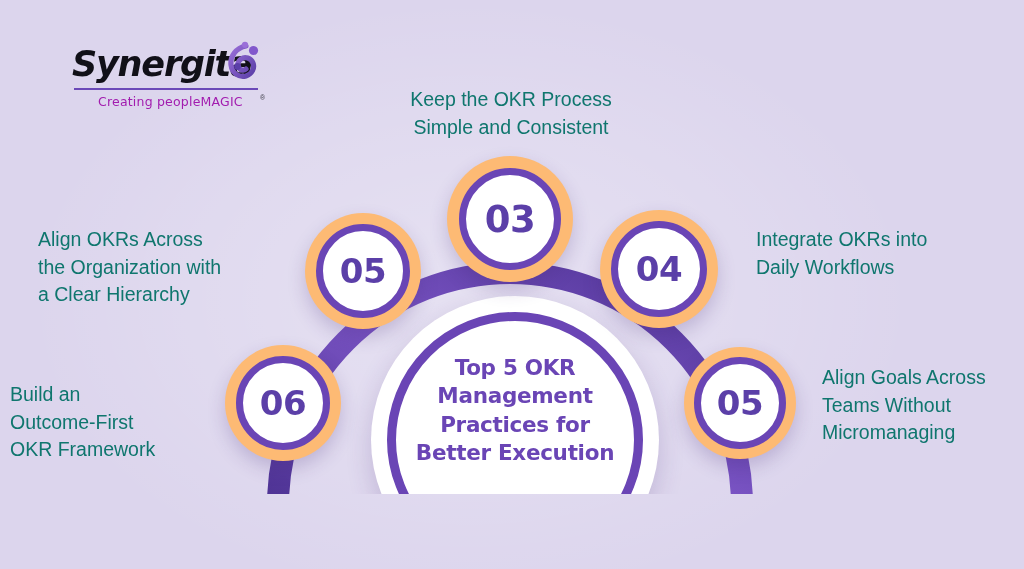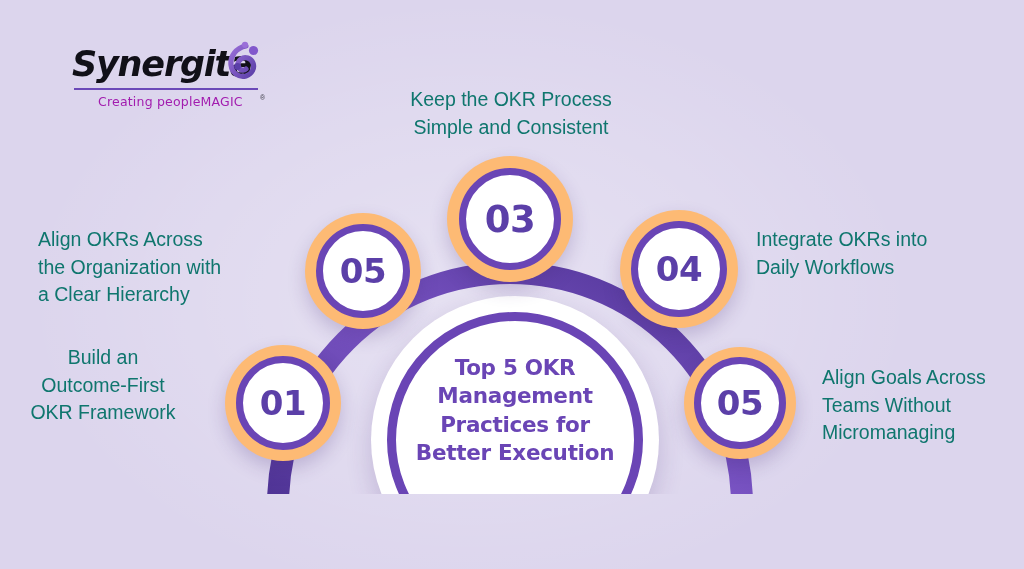--- a/index.html
+++ b/index.html
@@ -153,21 +153,21 @@
 
   
   .label {
     position: absolute;
     font-family: "Liberation Sans", sans-serif;
     font-size: 19.5px;
     line-height: 1.42;
     color: #0f766e;
     white-space: pre-line;
   }
-  #label-01 { left: 10px;  top: 344px; width: 186px; text-align: center; }
+  #label-01 { left: 10px;  top: 381px; width: 186px; text-align: left; }
   #label-02 { left: 38px;  top: 226px; width: 242px; text-align: left; }
   #label-03 { left: 380px; top: 86px;  width: 262px; text-align: center; }
   #label-04 { left: 756px; top: 226px; width: 240px; text-align: left; }
   #label-05 { left: 822px; top: 364px; width: 210px; text-align: left; }
 </style>
 </head>
 <body>
 
 <div id="canvas">
 
@@ -199,37 +199,37 @@
     <div id="hub">
       <div id="hub-ring"></div>
       <div id="hub-text">Top 5 OKR
 Management
 Practices for
 Better Execution</div>
     </div>
 
     <div class="badge" style="left:225px; top:345px; width:116px; height:116px;">
       <div class="badge-ring" style="width:94px; height:94px; border:7px solid #6a45b5;">
-        <span class="badge-num" style="font-size:34px;">01</span>
+        <span class="badge-num" style="font-size:34px;">06</span>
       </div>
     </div>
 
     <div class="badge" style="left:305px; top:213px; width:116px; height:116px;">
       <div class="badge-ring" style="width:94px; height:94px; border:7px solid #6a45b5;">
         <span class="badge-num" style="font-size:34px;">05</span>
       </div>
     </div>
 
     <div class="badge" style="left:447px; top:156px; width:126px; height:126px;">
       <div class="badge-ring" style="width:102px; height:102px; border:7px solid #6a45b5;">
         <span class="badge-num" style="font-size:37px;">03</span>
       </div>
     </div>
 
-    <div class="badge" style="left:620px; top:210px; width:118px; height:118px;">
+    <div class="badge" style="left:600px; top:210px; width:118px; height:118px;">
       <div class="badge-ring" style="width:96px; height:96px; border:7px solid #6a45b5;">
         <span class="badge-num" style="font-size:34px;">04</span>
       </div>
     </div>
 
     <div class="badge" style="left:684px; top:347px; width:112px; height:112px;">
       <div class="badge-ring" style="width:92px; height:92px; border:7px solid #6a45b5;">
         <span class="badge-num" style="font-size:34px;">05</span>
       </div>
     </div>

